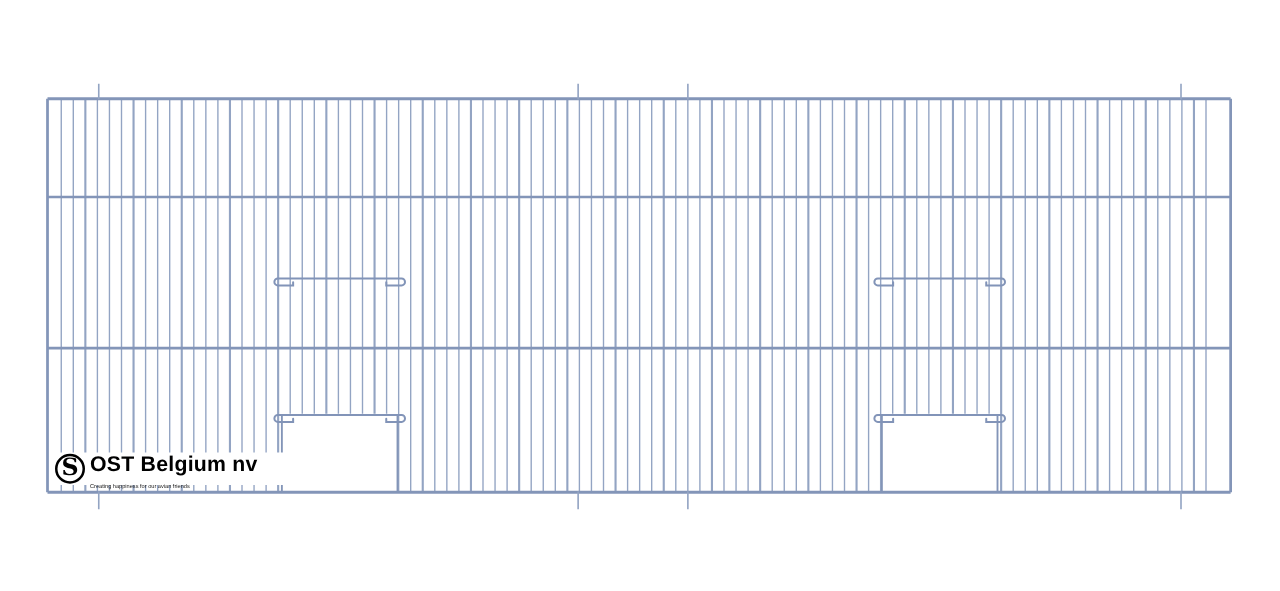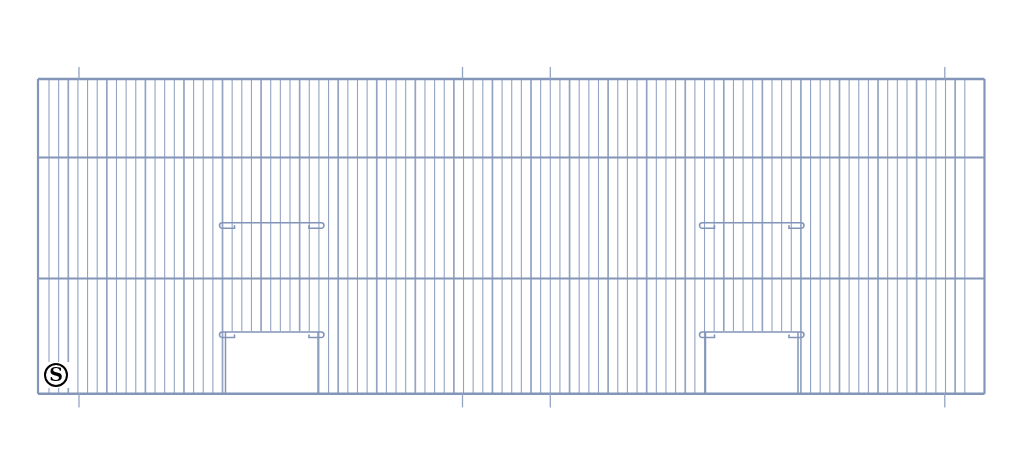--- a/index.html
+++ b/index.html
@@ -198,14 +198,20 @@
         <path d="M 234.5 335 V 337.5 H 222.25 A 2.75 2.75 0 0 1 222.25 332 H 321.25 A 2.75 2.75 0 0 1 321.25 337.5 H 309 V 335" stroke-width="1.6"></path>
         <path d="M 714.5 225.8 V 228.3 H 702.25 A 2.75 2.75 0 0 1 702.25 222.8 H 801.25 A 2.75 2.75 0 0 1 801.25 228.3 H 789 V 225.8" stroke-width="1.6"></path>
         <path d="M 714.5 335 V 337.5 H 702.25 A 2.75 2.75 0 0 1 702.25 332 H 801.25 A 2.75 2.75 0 0 1 801.25 337.5 H 789 V 335" stroke-width="1.6"></path>
       </g>
     </svg>
 
   <div class="logo">
     <div class="logo-mark">
       <span class="monogram">S</span>
     </div>
+    <div class="logo-text">
+      <div class="company">OST Belgium nv</div>
+      <div class="tagline-wrap">
+        <span class="tagline">Creating happiness for our avian friends</span>
+      </div>
+    </div>
   </div>
 </div>
 
 </body></html>

